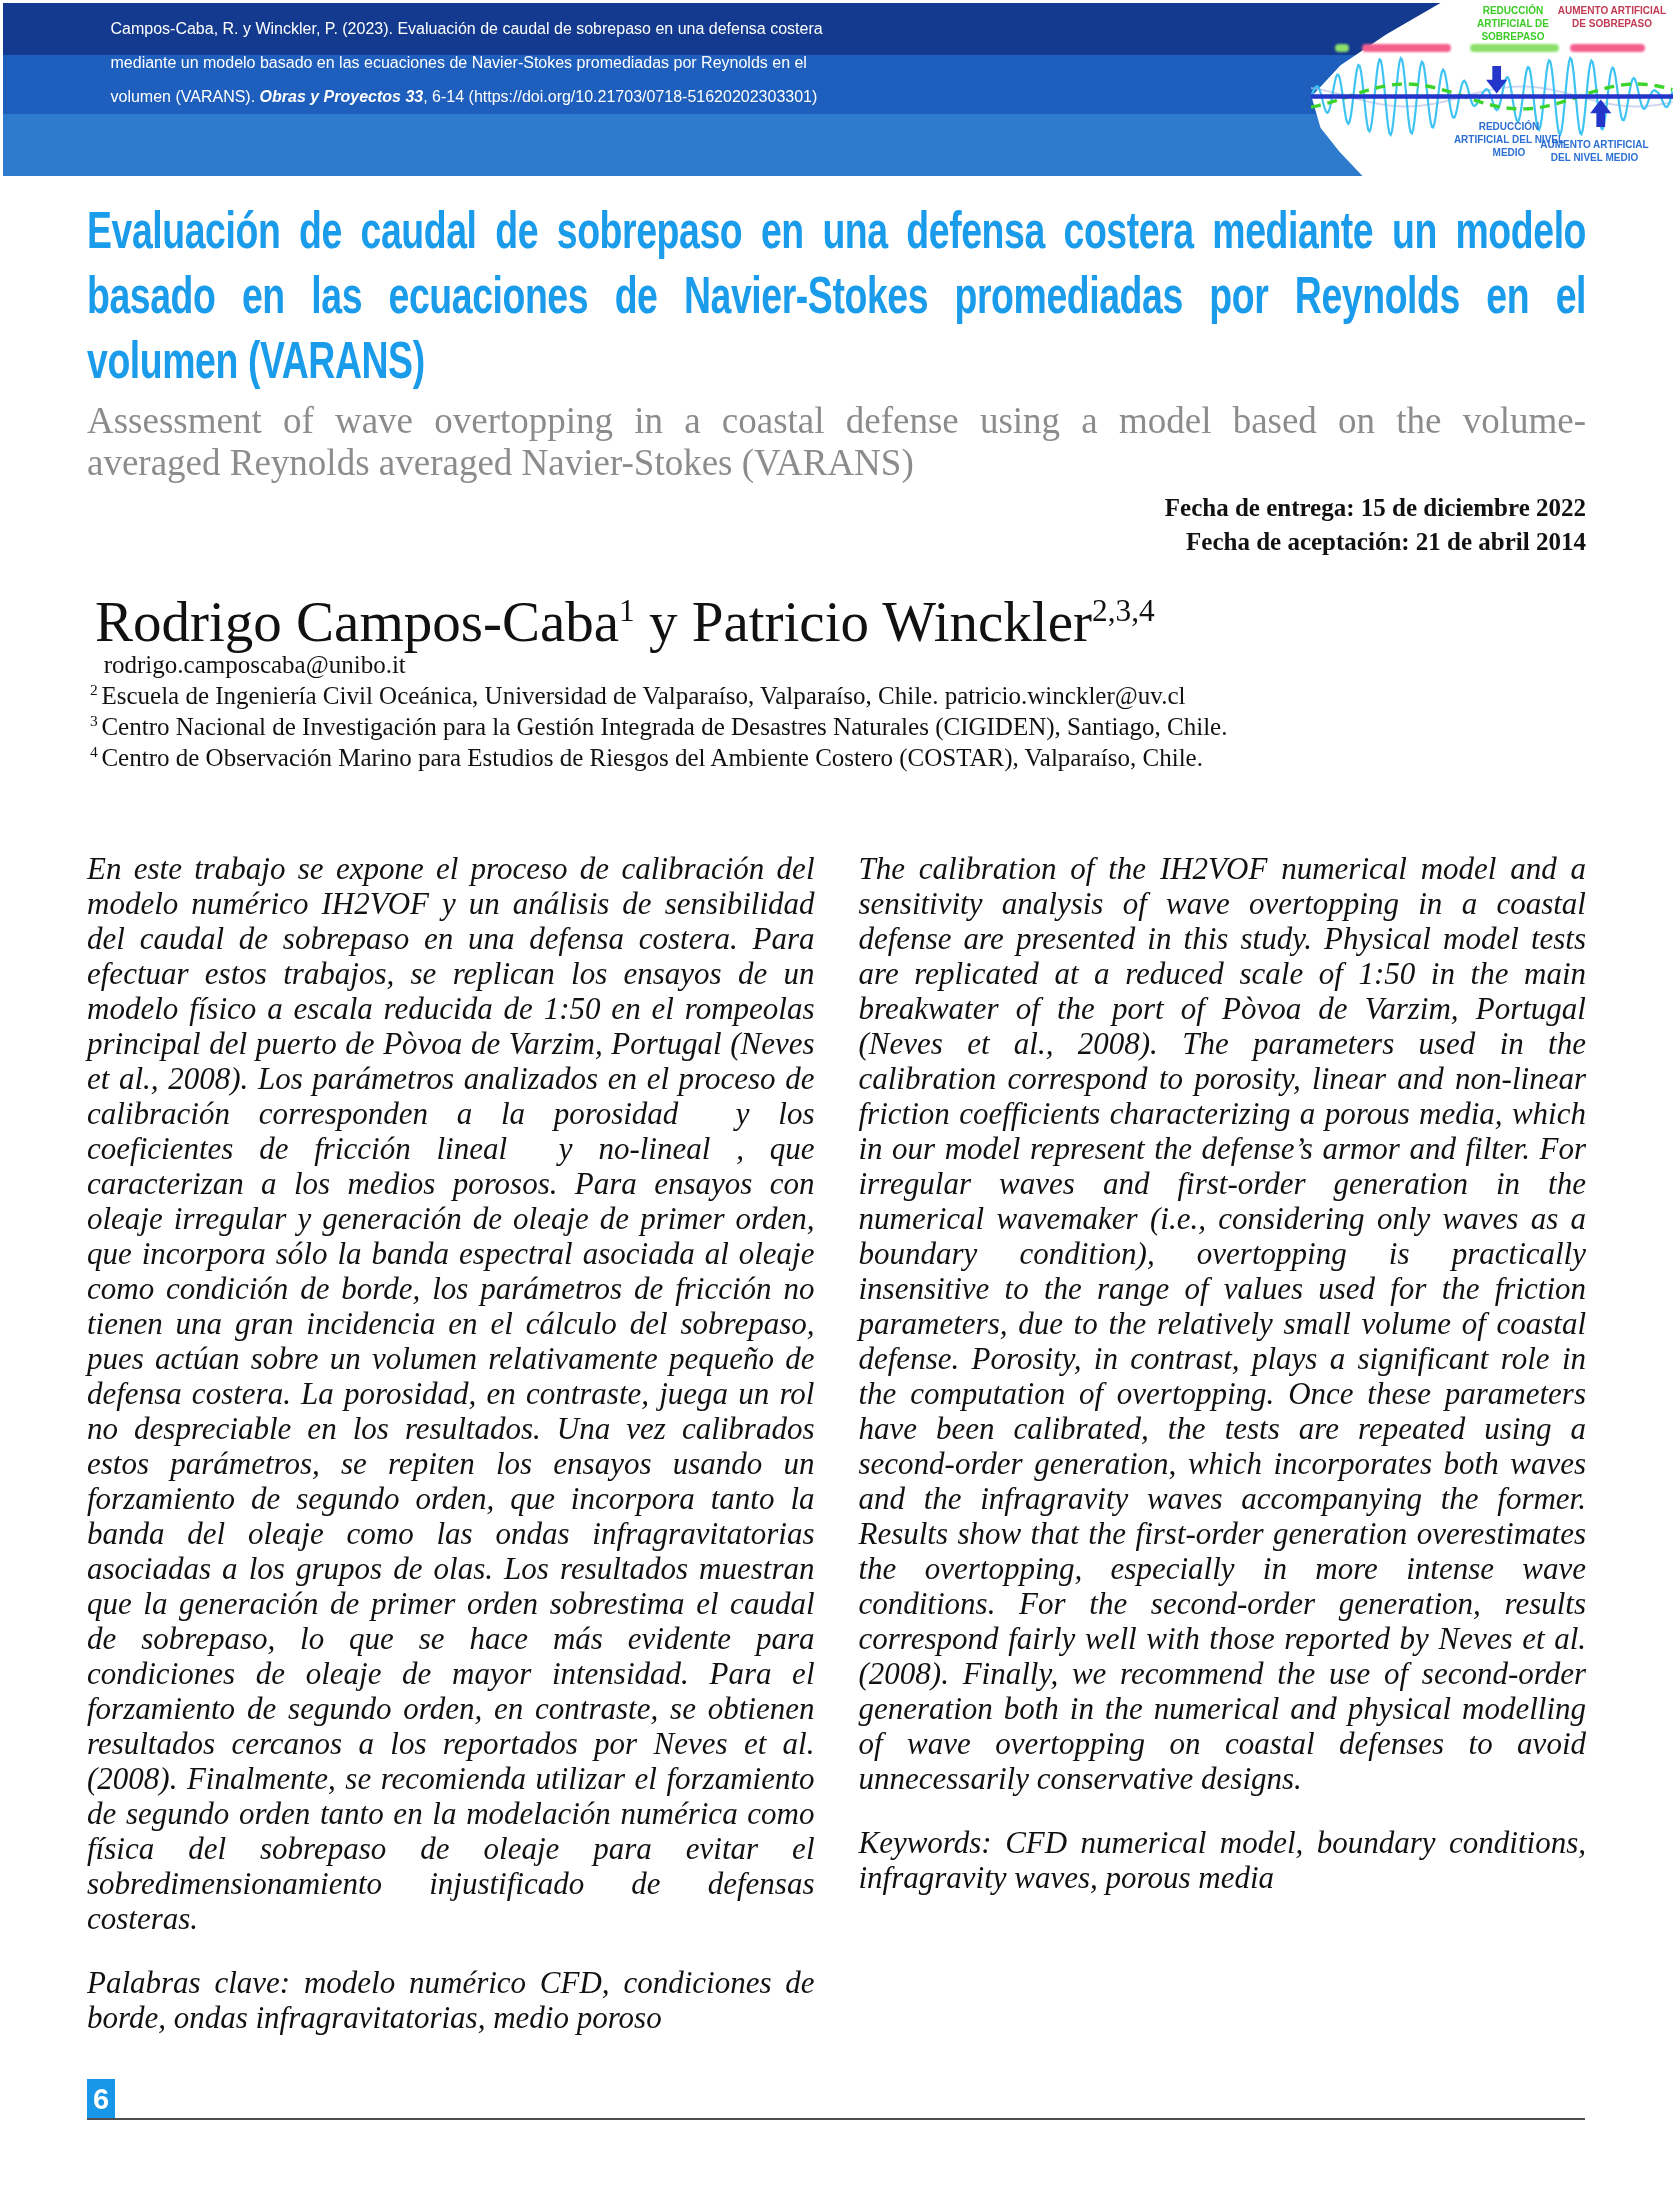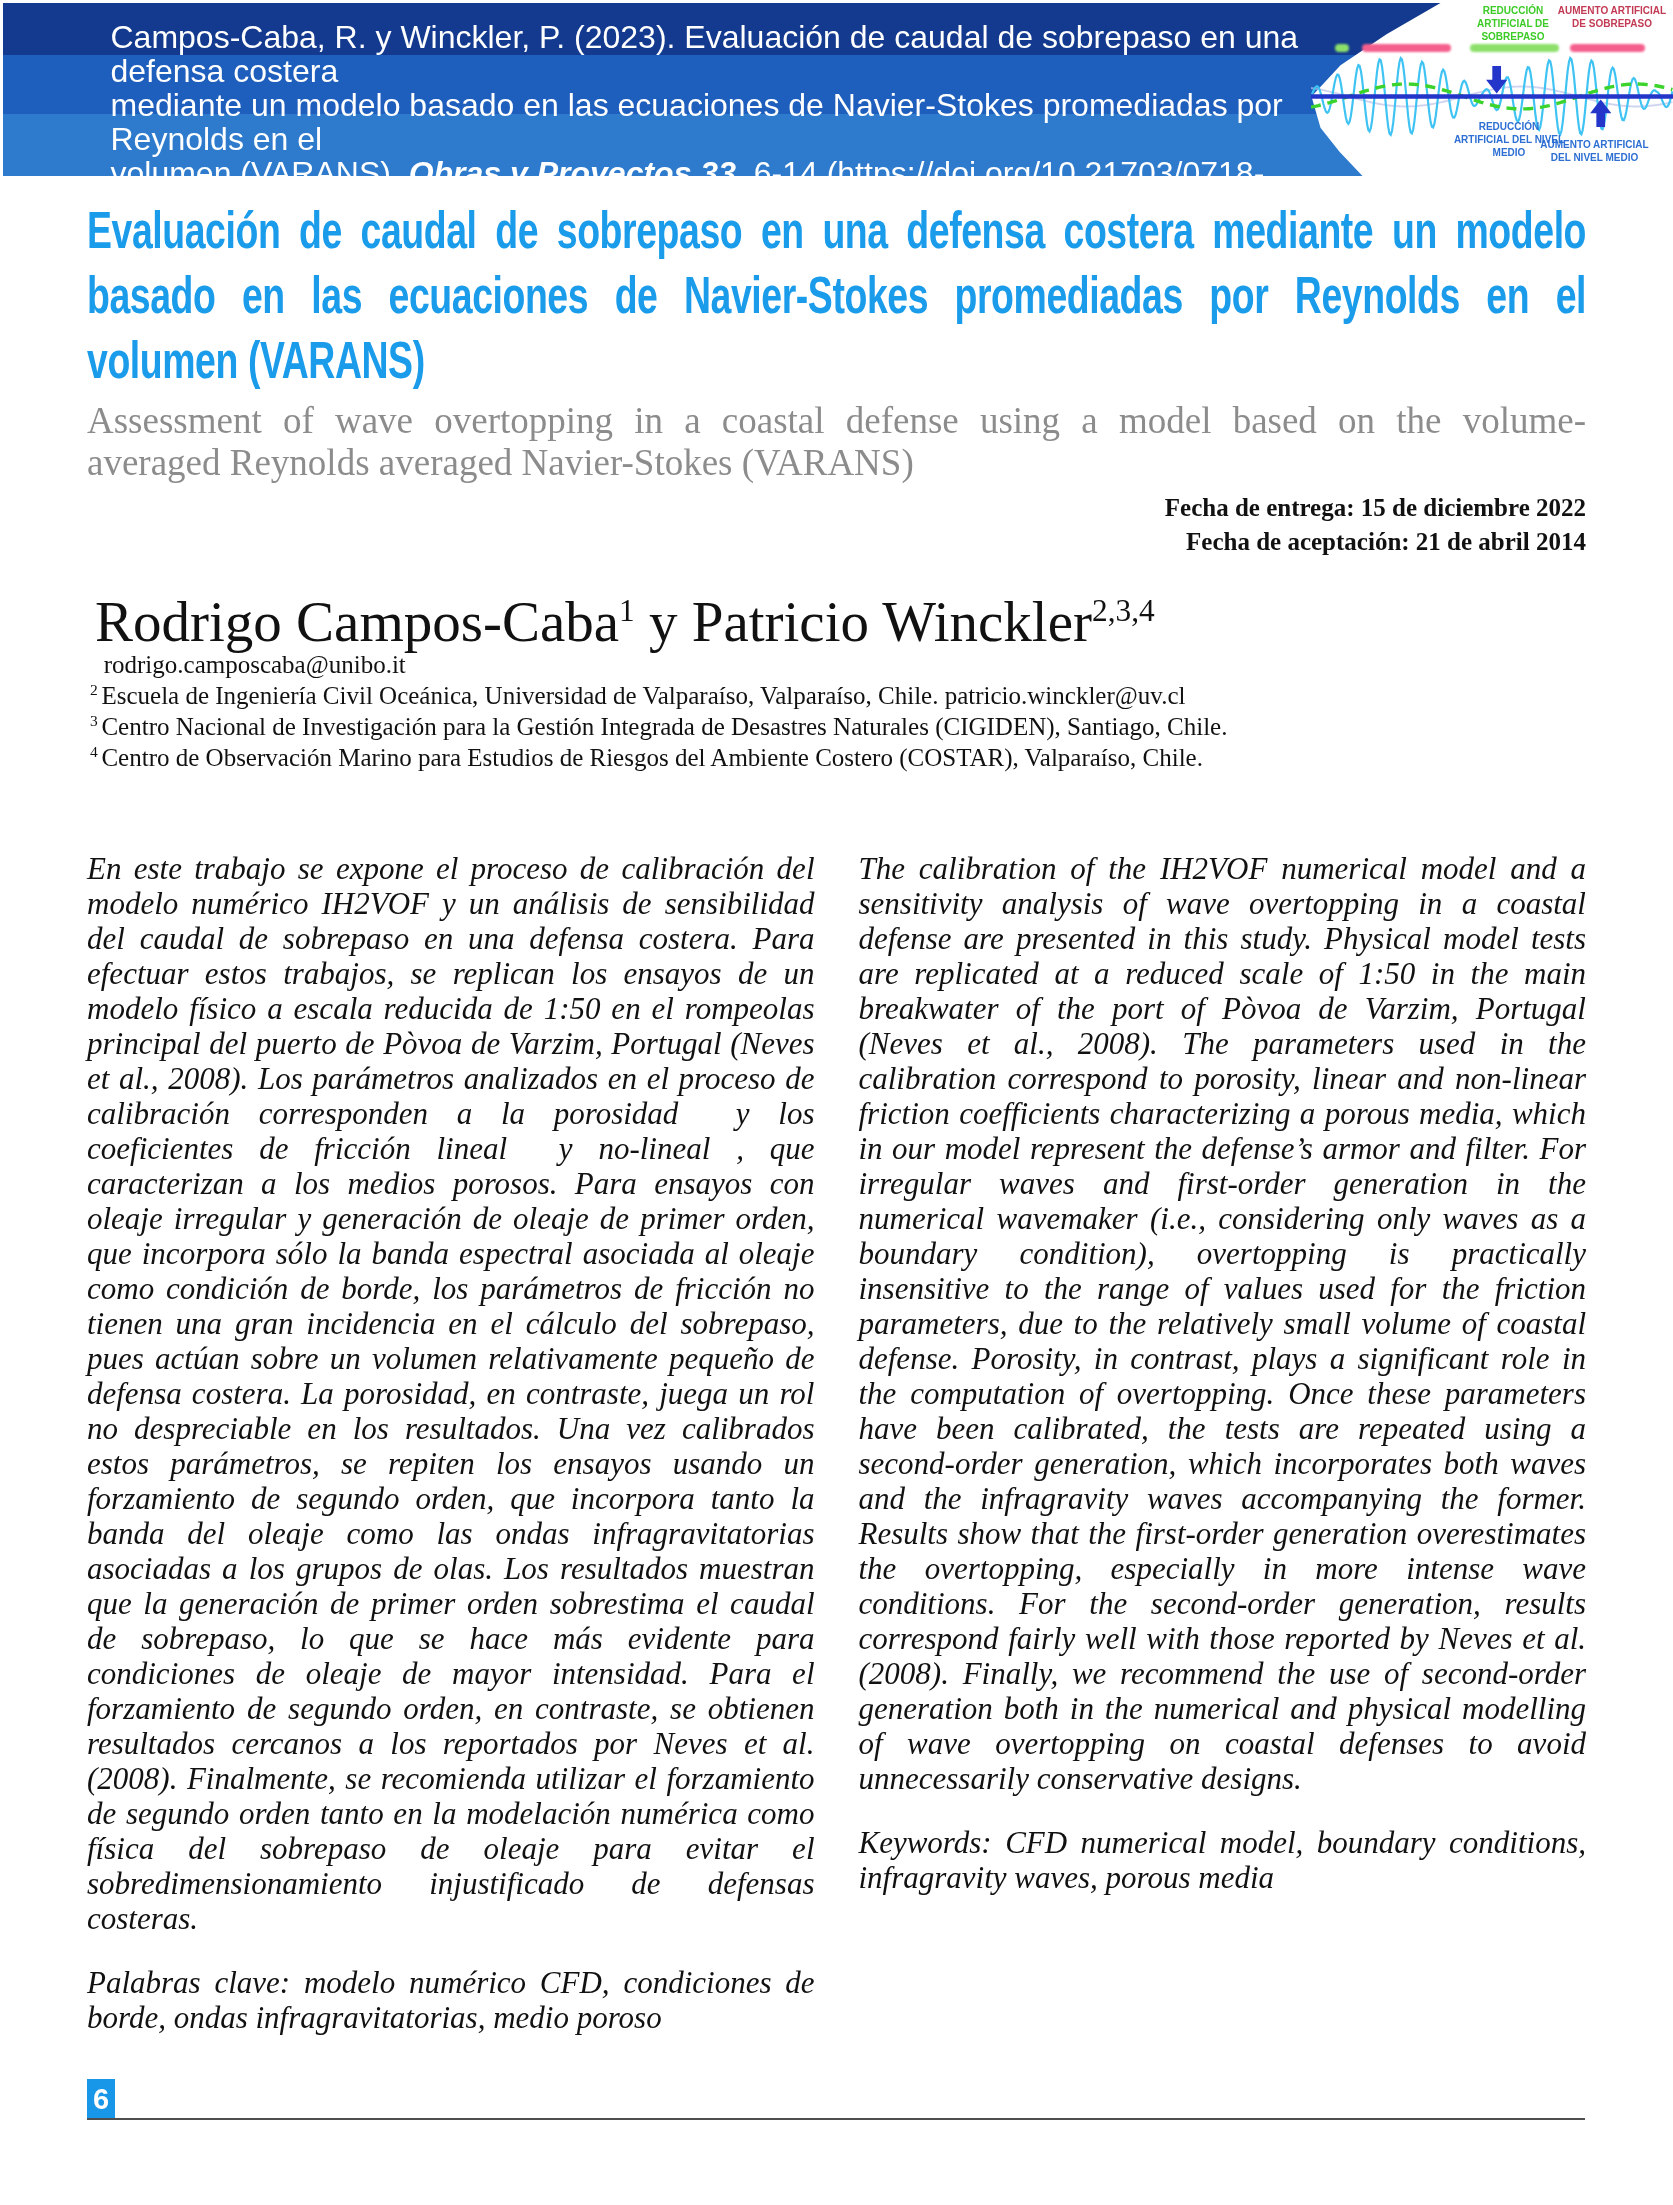--- a/index.html
+++ b/index.html
@@ -7,22 +7,22 @@
     width:1673px;height:2205px;position:relative;background:#ffffff;
     font-family:"Liberation Serif", serif;color:#111;overflow:hidden;
   }
   
   .banner{
     position:absolute;left:2.5px;top:3.1px;width:1438px;height:173px;
     background:linear-gradient(180deg,#133a8e 0 30%,#1e5ebc 30% 64%,#2e7bcd 64% 100%);
     clip-path:polygon(0 0,1438px 0,1384px 18%,1338px 36%,1309px 54%,1318px 72%,1337px 86%,1360px 100%,0 100%);
   }
   .banner-text{
-    position:absolute;left:108px;top:17px;width:1240px;
-    font-family:"Liberation Sans",sans-serif;font-size:32px;line-height:34px;color:#ffffff;
+    position:absolute;left:108px;top:9px;width:1240px;
+    font-family:"Liberation Sans",sans-serif;font-size:16px;line-height:34px;color:#ffffff;
   }
   .banner-text .journal{font-weight:bold;font-style:italic;}
   
   .logo{position:absolute;left:1311px;top:0;width:362px;height:187px;z-index:3;
         font-family:"Liberation Sans",sans-serif;}
   .logo-label{position:absolute;font-size:10px;font-weight:bold;line-height:13px;text-align:center;}
   .lbl-top-green{left:143px;top:3.7px;width:118px;color:#3ccb27;}
   .lbl-top-red{left:242px;top:3.7px;width:118px;color:#c23a53;}
   .lbl-bot-left{left:111px;top:120px;width:118px;color:#2d6fd3;margin-left:28px;}
   .lbl-bot-right{left:221px;top:138px;width:125px;color:#2d6fd3;}

